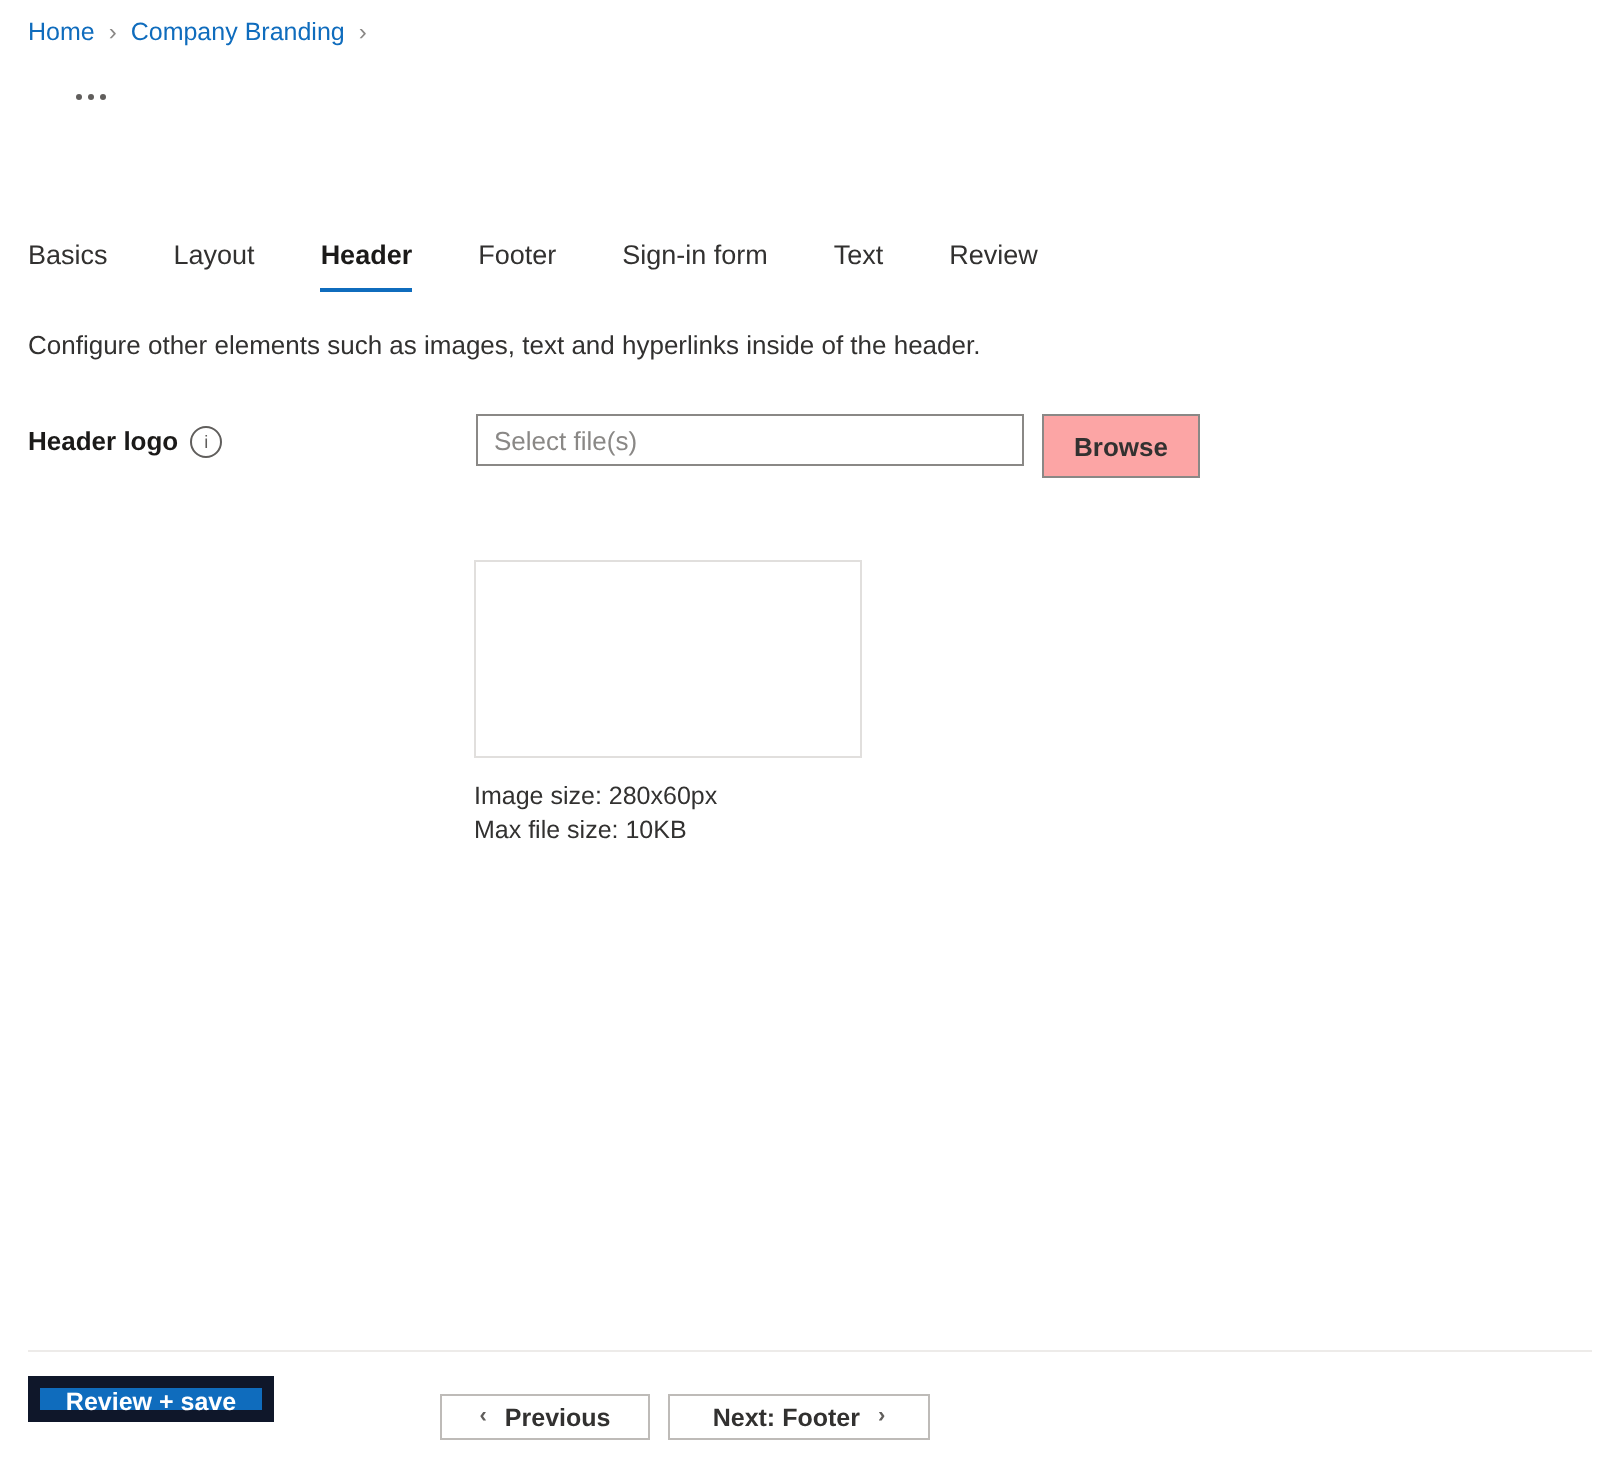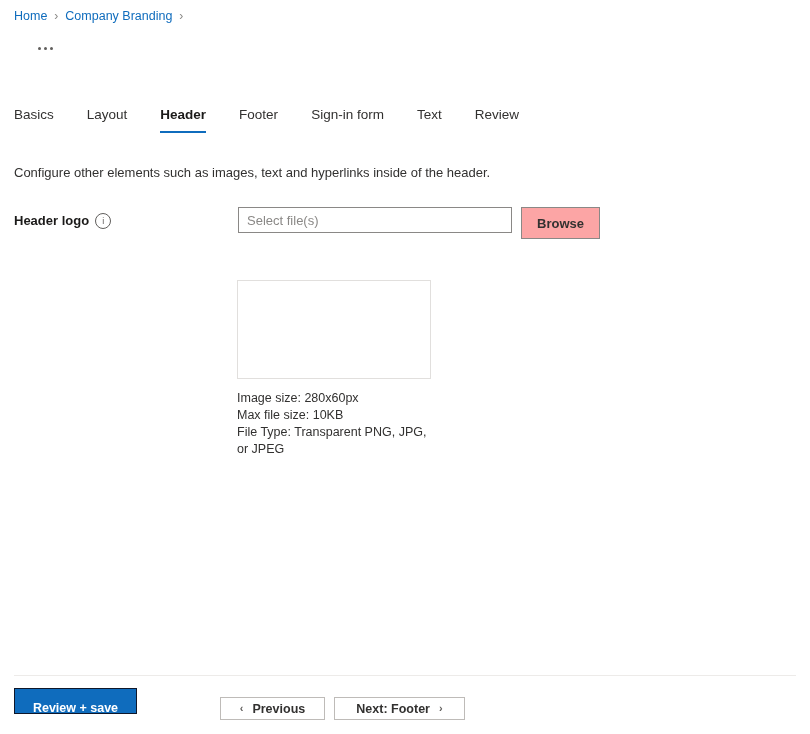--- a/index.html
+++ b/index.html
@@ -75,21 +75,21 @@
     height: 3px;
     border-radius: 50%;
     background: #605e5c;
     margin: 0 1.5px;
   }
 
   
   .tabs {
     position: absolute;
     left: 14px;
-    top: 104px;
+    top: 117px;
     display: flex;
     align-items: flex-start;
   }
   .tab {
     position: relative;
     font-size: 13.5px;
     line-height: 18px;
     color: #323130;
     padding: 2px 0 9px 0;
     margin-right: 33px;
@@ -219,27 +219,27 @@
     background: #edebe9;
   }
   .review-save-btn {
     position: absolute;
     left: 14px;
     top: 688px;
     width: 123px;
     height: 23px;
     box-sizing: border-box;
     background: #0f6cbd;
-    border: 1px solid #0f172a;
+    border: 6px solid #0f172a;
     color: #ffffff;
     font-family: "Liberation Sans", sans-serif;
     font-size: 12.5px;
     font-weight: 700;
     cursor: pointer;
-    padding: 12px;
+    padding: 0;
     border-radius: 0;
   }
 
   .nav-btn {
     position: absolute;
     top: 697px;
     height: 23px;
     box-sizing: border-box;
     background: #ffffff;
     border: 1px solid #bebbb8;
@@ -301,21 +301,20 @@
 
 <input class="file-input" type="text" placeholder="Select file(s)" style="">
 
 <button class="browse-btn">Browse</button>
 
 <div class="logo-preview"></div>
 
 <div class="logo-help">
   <div>Image size: 280x60px</div>
   <div>Max file size: 10KB</div>
-  <div>File Type: Transparent PNG, JPG, or JPEG</div>
 </div>
 
 <div class="footer-divider"></div>
 
 <button class="review-save-btn">Review + save</button>
 
 <button class="nav-btn btn-prev">
   <span class="chev">‹</span>
   <span>Previous</span>
 </button>

